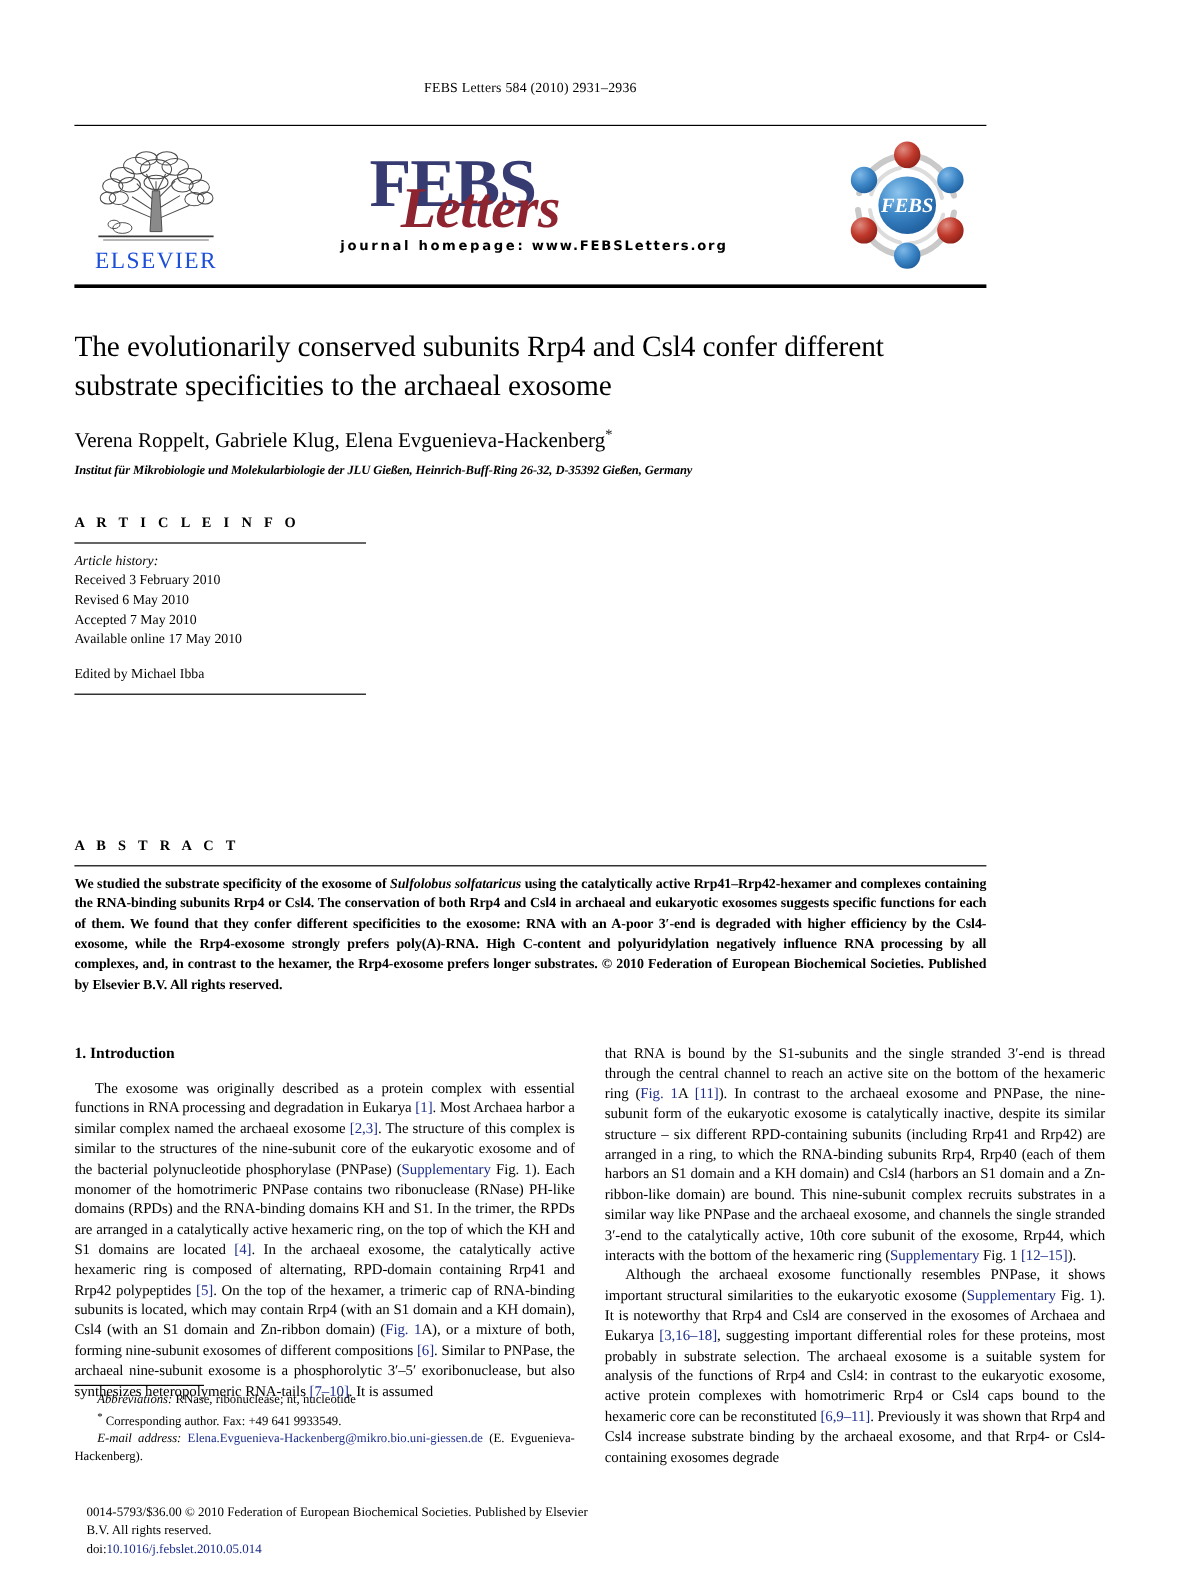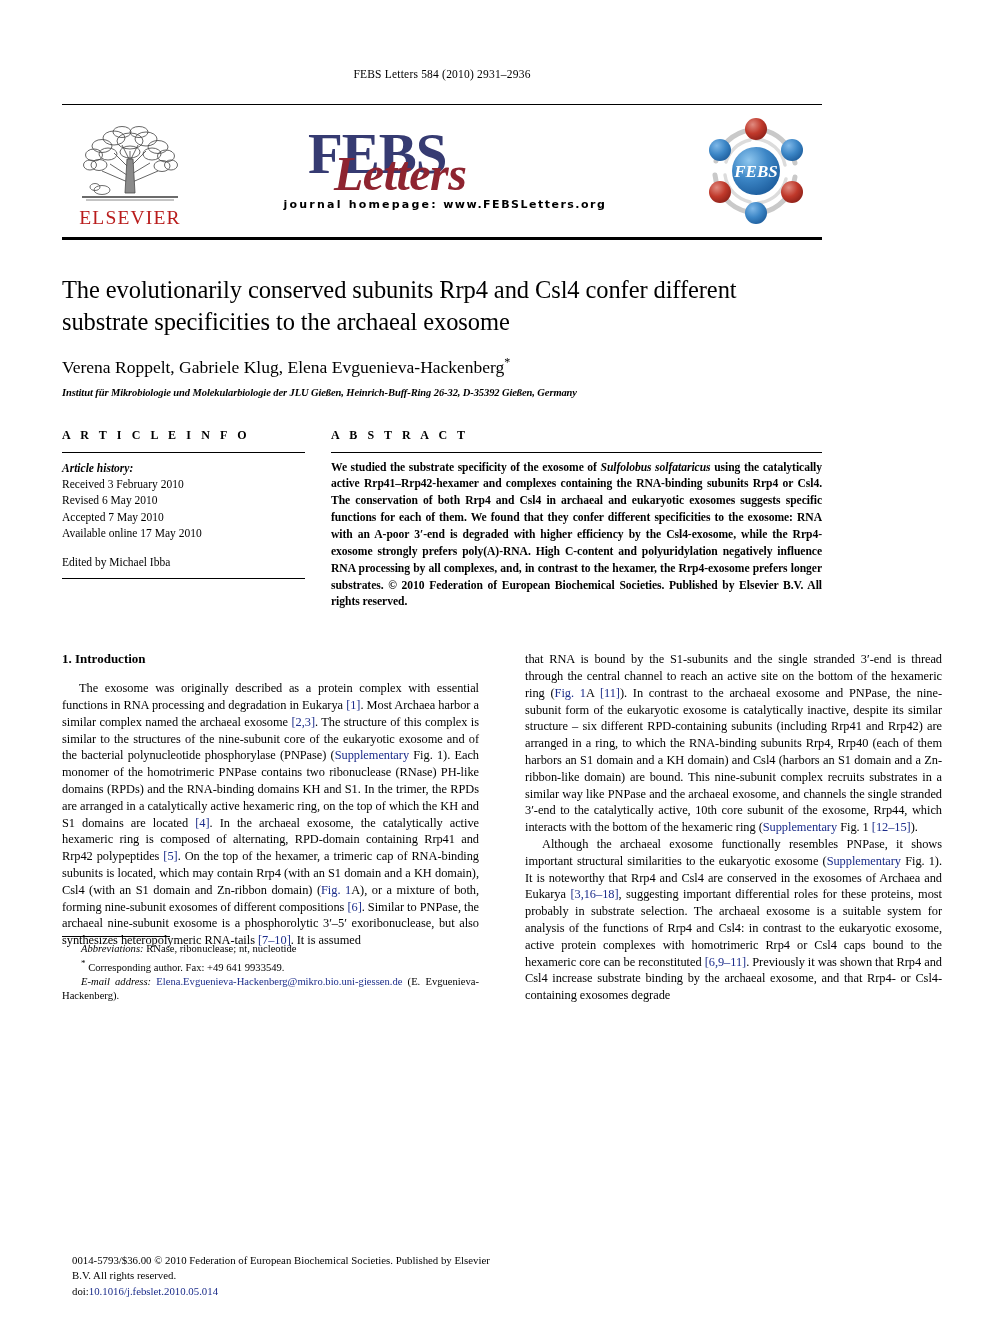--- a/index.html
+++ b/index.html
@@ -52,21 +52,21 @@
     flex-direction: column;
     align-items: center;
     justify-content: flex-end;
     padding-bottom: 6px;
   }
   .tree-svg { display:block; }
   .elsevier-word {
     font-family: "Liberation Serif", serif;
     font-size: 19.5px;
     letter-spacing: 1.2px;
-    color: #b91c1c;
+    color: #1d4ed8;
     line-height: 1;
     margin-top: 1px;
   }
 
   .center-block {
     flex: 1 1 auto;
     display: flex;
     flex-direction: column;
     align-items: center;
     justify-content: center;
@@ -140,20 +140,21 @@
     font-style: italic;
     font-weight: bold;
     letter-spacing: -0.1px;
   }
 
   
   .info-abstract {
     margin-top: 30px;
     display: flex;
     gap: 26px;
+    flex-direction: column;
   }
   .col-info { width: 243px; flex: 0 0 243px; }
   .col-abstract { flex: 1 1 auto; }
 
   .section-head {
     font-family: "Liberation Serif", serif;
     font-size: 12px;
     font-weight: bold;
     letter-spacing: 3.6px;
   }
@@ -162,21 +163,21 @@
     margin-top: 9px;
     margin-bottom: 7px;
   }
   .rule-bottom {
     border-top: 1.3px solid #000;
     margin-top: 8px;
   }
 
   .hist-label {
     font-style: italic;
-    font-weight: bold;
+    font-weight: normal;
     font-size: 11.5px;
     line-height: 1.42;
   }
   .info-line {
     font-size: 11.5px;
     line-height: 1.42;
   }
   .info-gap { height: 13px; }
 
   .kw-label {
@@ -194,21 +195,21 @@
     line-height: 1.455;
     text-align: justify;
     letter-spacing: -0.05px;
   }
   .abstract-body i { font-style: italic; }
 
   
   .body-cols {
     margin-top: 40px;
     display: flex;
-    gap: 46px;
+    gap: 25px;
     position: relative;
   }
   .bcol { width: 417px; flex: 0 0 417px; position: relative; }
 
   h2.sec-title {
     font-size: 13px;
     font-weight: bold;
     margin: 0 0 13px 0;
     letter-spacing: 0px;
   }

